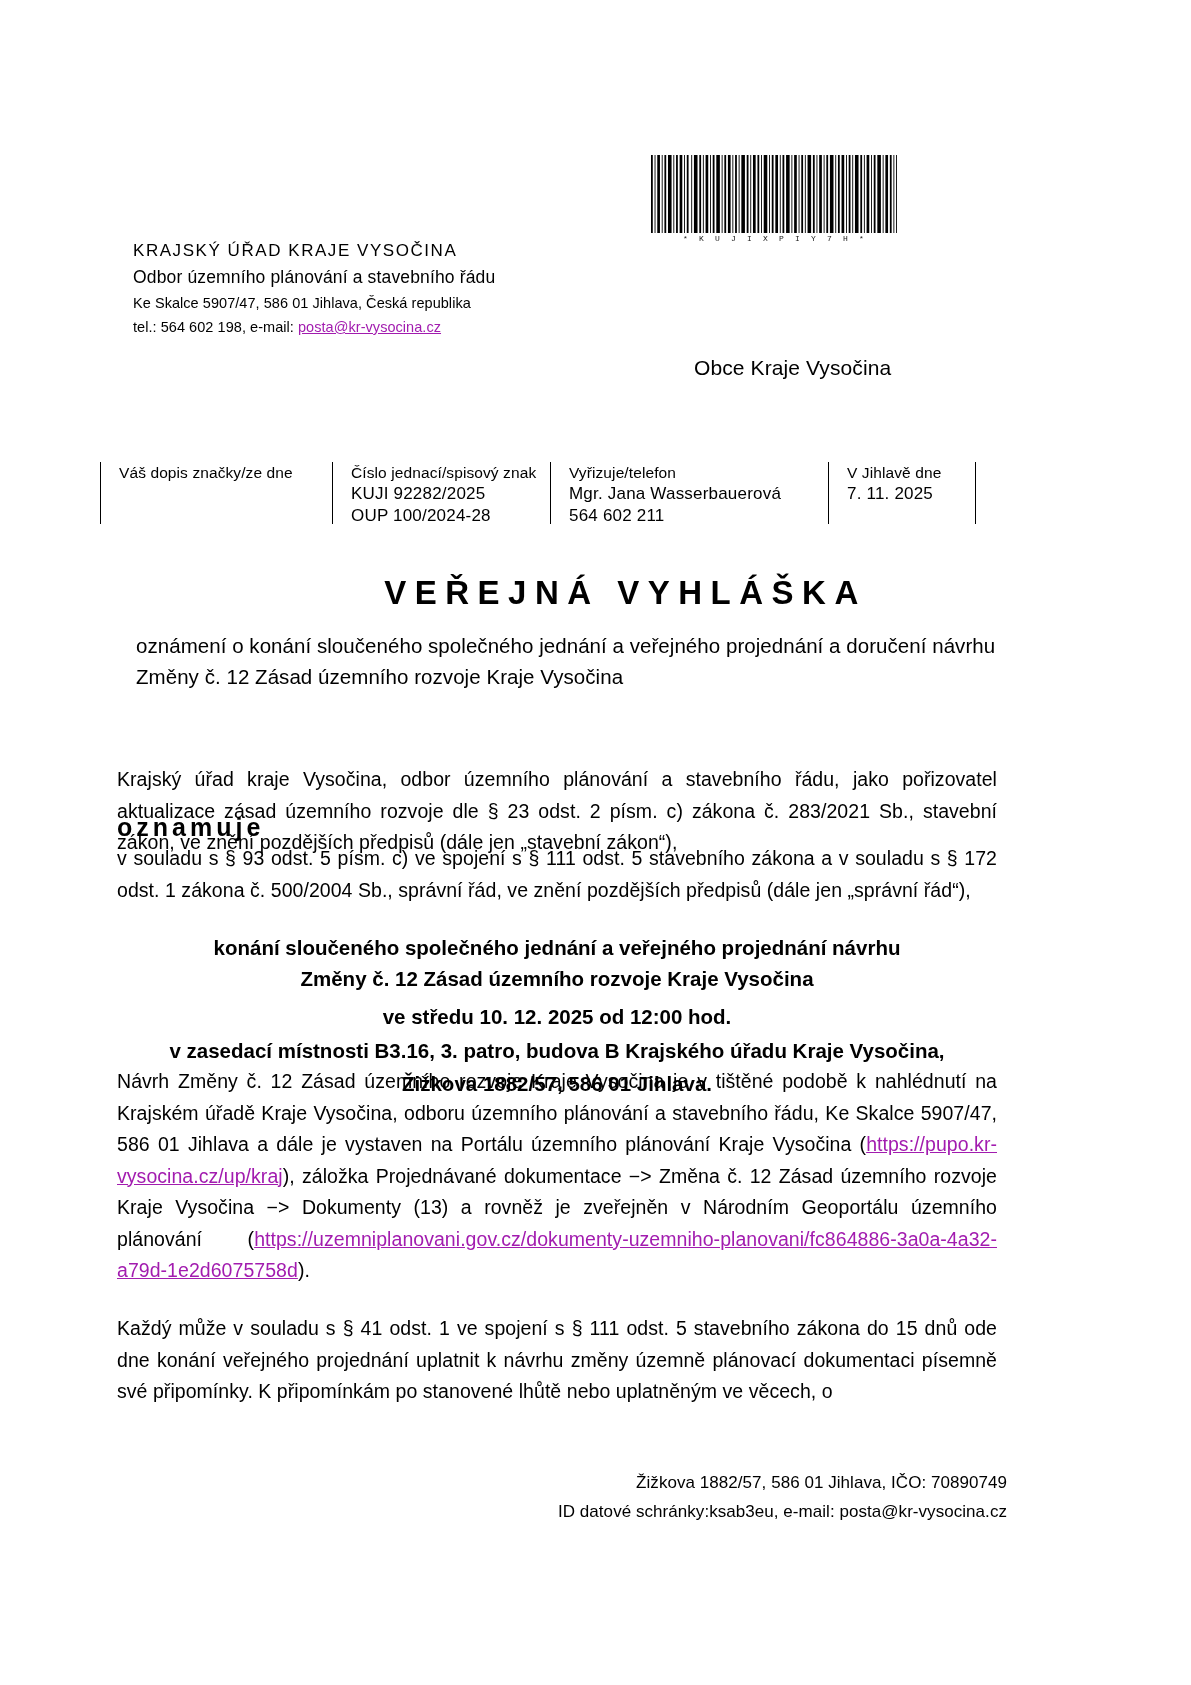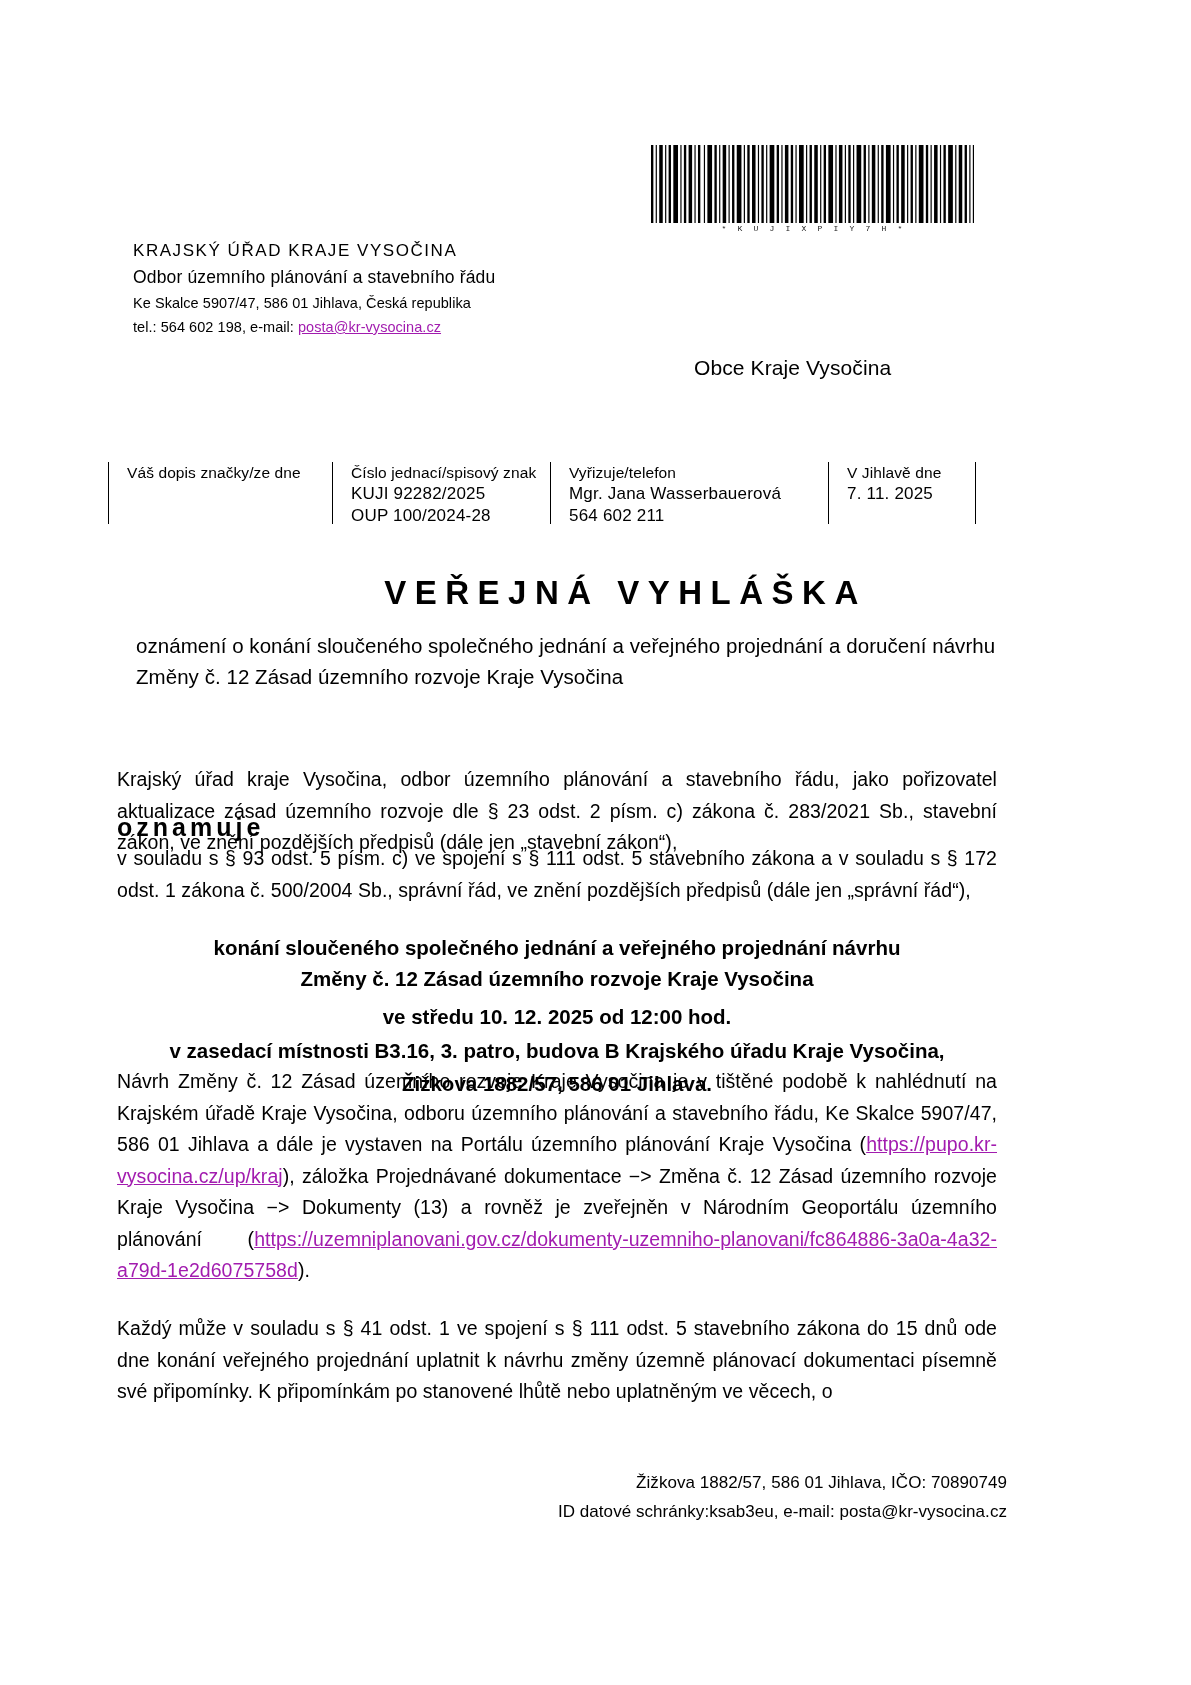--- a/index.html
+++ b/index.html
@@ -18,23 +18,23 @@
     height: 1685px;
     margin: 0 auto;
     background: #ffffff;
     overflow: hidden;
     box-sizing: border-box;
   }
 
   
   .barcode-block {
     position: absolute;
-    top: 145px;
+    top: 155px;
     left: 651px;
-    width: 323px;
+    width: 246px;
   }
   .barcode-bars {
     height: 78px;
     width: 100%;
     display: block;
   }
   .barcode-caption {
     font-family: "Liberation Mono", monospace;
     font-size: 8px;
     letter-spacing: 11.2px;
@@ -102,21 +102,21 @@
     height: 62px;
   }
   .ref-col {
     position: absolute;
     top: 0;
     height: 62px;
     padding-left: 18px;
     box-sizing: border-box;
     border-left: 1.6px solid #000;
   }
-  .ref-col.c1 { left: 8px;   width: 232px; }
+  .ref-col.c1 { left: 0px;   width: 232px; }
   .ref-col.c2 { left: 232px; width: 218px; }
   .ref-col.c3 { left: 450px; width: 248px; }
   .ref-col.c4 { left: 728px; width: 177px; }
   .ref-endbar {
     position: absolute;
     left: 875px;
     top: 0;
     height: 62px;
     border-left: 1.6px solid #000;
   }

